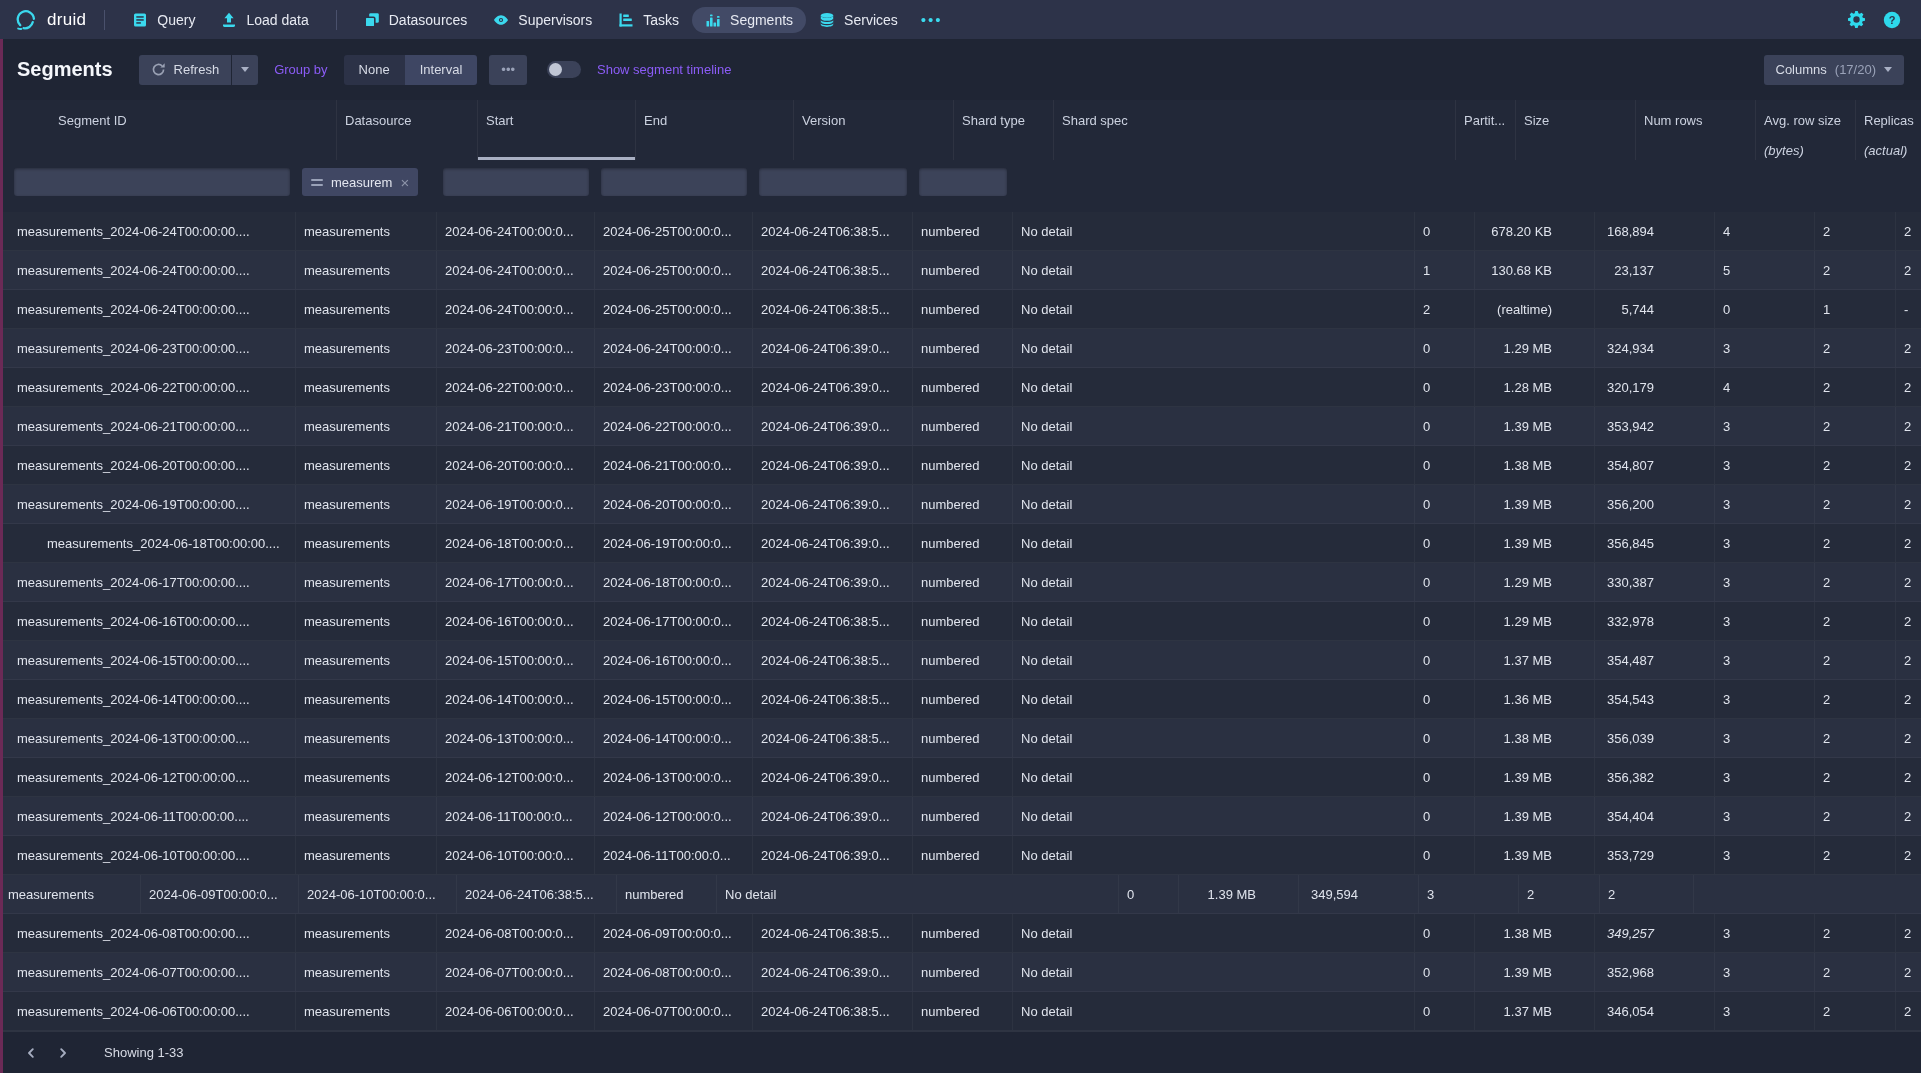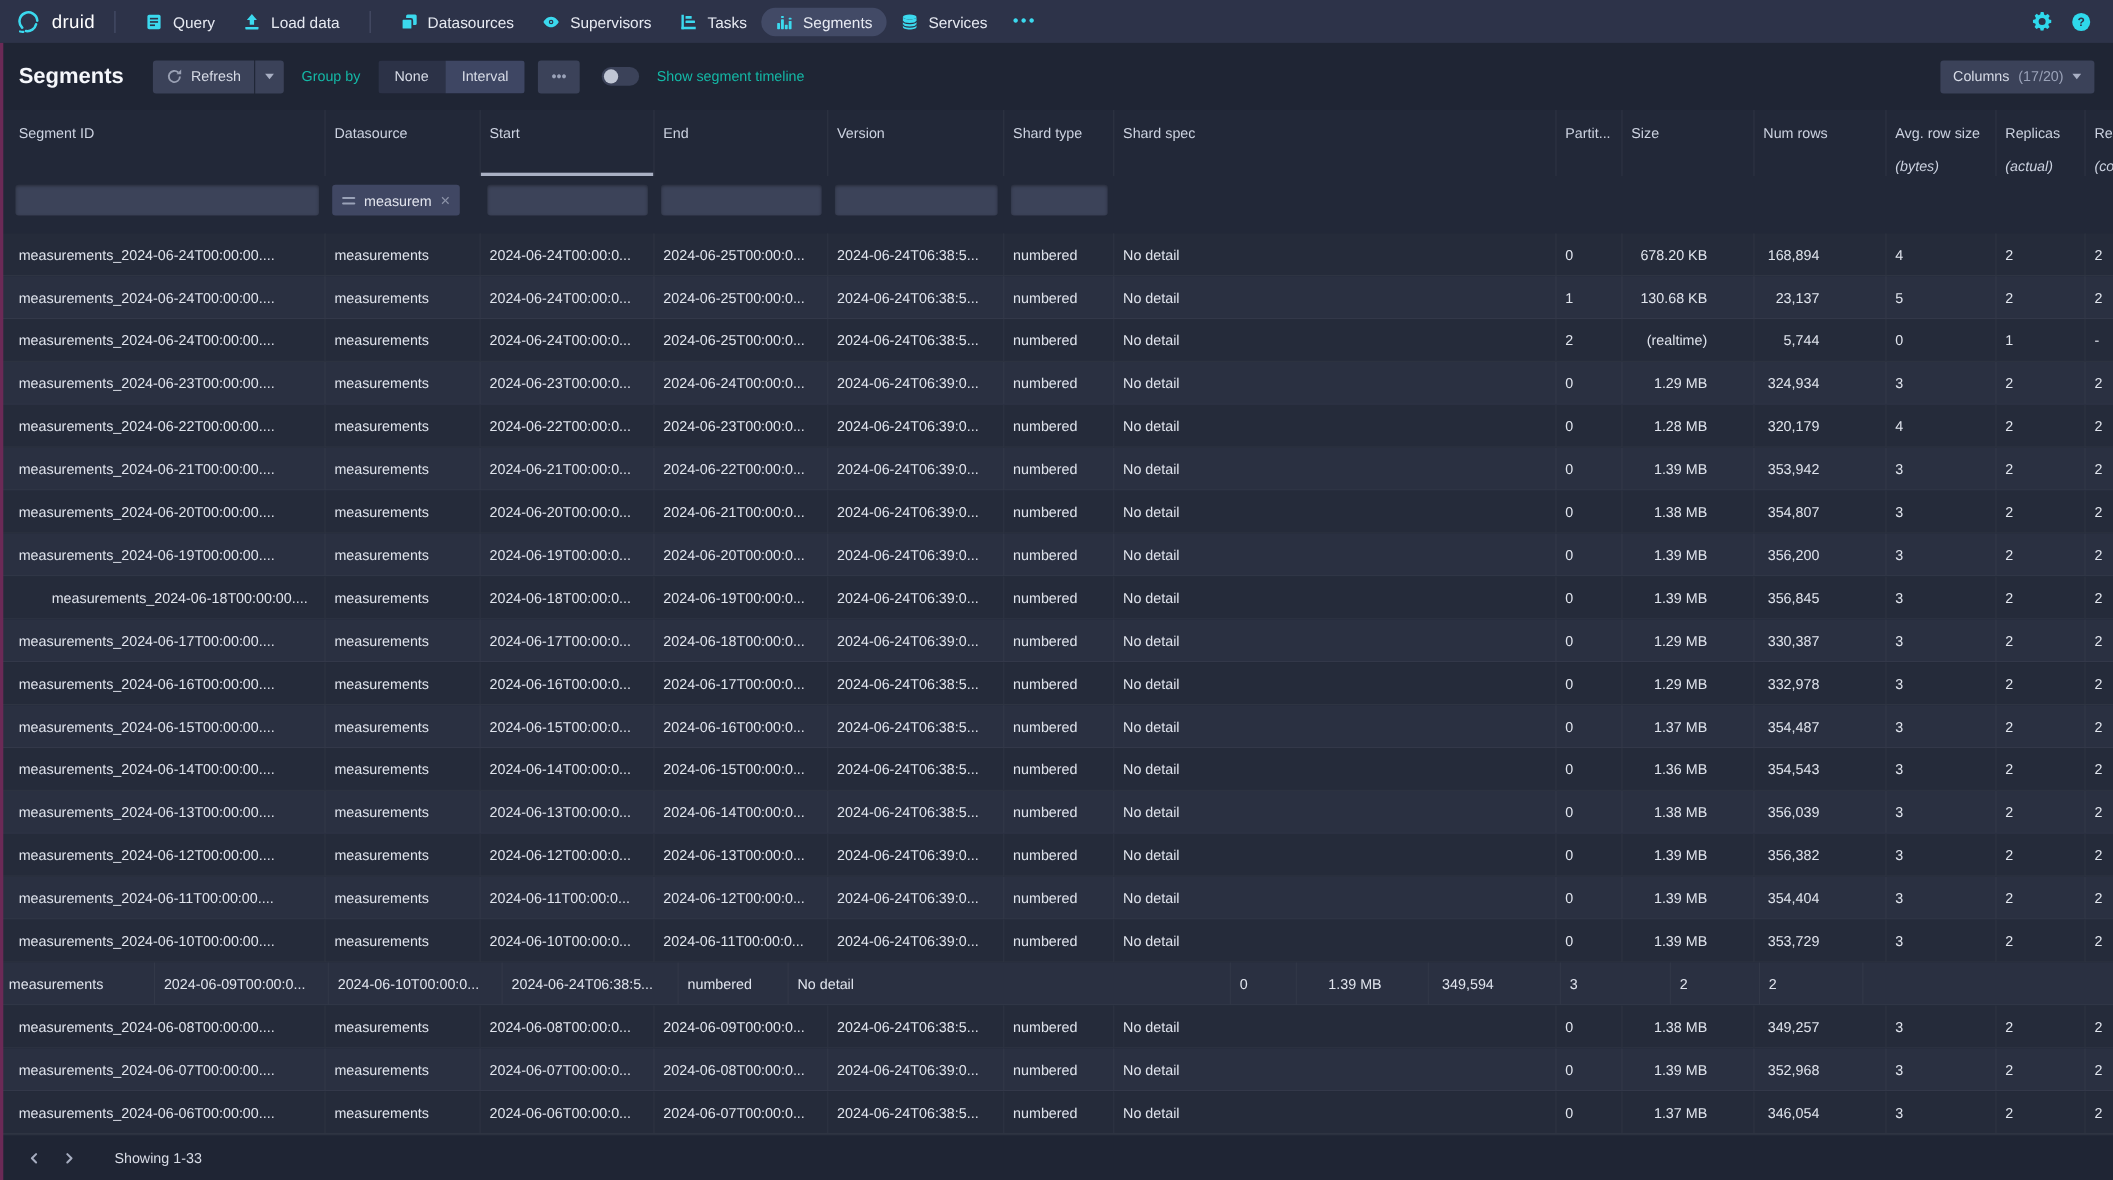--- a/index.html
+++ b/index.html
@@ -24,21 +24,21 @@
   .nicon { width:16px; height:16px; display:block; }
 
   
   .toolbar { height:61px; display:flex; align-items:center; padding:0 17px; gap:12px; background:#1f2534; }
   .page-title { font-size:20px; font-weight:bold; color:#f5f7fb; margin-right:14px; }
   .btn { display:inline-flex; align-items:center; gap:8px; background:#3b4259; color:#d7dbe6; font-size:13px; height:30px; padding:0 12px; border-radius:3px; border:none; cursor:pointer; white-space:nowrap; }
   .split-btn { display:flex; }
   .split-btn .btn-main { border-radius:3px 0 0 3px; }
   .split-btn .btn-caret { border-radius:0 3px 3px 0; margin-left:1px; padding:0 9px; }
   .caret { width:0; height:0; border-left:4px solid transparent; border-right:4px solid transparent; border-top:5px solid #a9b0c4; display:inline-block; }
-  .toolbar-label { font-size:13px; color:#14b8a6; margin:4px 4px; }
+  .toolbar-label { font-size:13px; color:#8b5cf6; margin:4px 4px; }
   .seg-group { display:flex; border-radius:3px; overflow:hidden; }
   .seg-btn { height:30px; padding:0 15px; font-size:13px; display:flex; align-items:center; background:#2c3247; color:#d7dbe6; cursor:pointer; }
   .seg-btn.selected { background:#3e4663; }
   .toggle { width:34px; height:17px; border-radius:9px; background:#3b4259; position:relative; margin-left:8px; cursor:pointer; }
   .toggle-knob { position:absolute; left:2px; top:2px; width:13px; height:13px; border-radius:50%; background:#c0c6d4; }
   .columns-btn { margin-left:auto; }
   .dim { color:#9aa2b8; }
 
   
   .table-wrap { width:1921px; overflow:hidden; background:#222838; position:relative; }
@@ -193,21 +193,21 @@
   <button class="btn columns-btn">
     <span>Columns</span>
     <span class="dim">(17/20)</span>
     <span class="caret"></span>
   </button>
 </div>
 
 <div class="table-wrap">
   <div class="t-inner">
     <div class="thead">
-        <div class="th col-0" style="width: 296px;">
+        <div class="th col-0" style="width: 296px; margin-left: 41px;">
           <div class="hline1">Segment ID</div>
         </div>
         <div class="th col-1" style="width: 141px;">
           <div class="hline1">Datasource</div>
         </div>
         <div class="th col-2" style="width: 158px;">
           <div class="hline1">Start</div>
           <div class="sort-underline"></div>
         </div>
         <div class="th col-3" style="width: 158px;">
@@ -536,21 +536,21 @@
         <div class="tr odd">
           <div class="td col-0" style="width: 296px;">measurements_2024-06-08T00:00:00....</div>
           <div class="td col-1" style="width: 141px;">measurements</div>
           <div class="td col-2" style="width: 158px;">2024-06-08T00:00:0...</div>
           <div class="td col-3" style="width: 158px;">2024-06-09T00:00:0...</div>
           <div class="td col-4" style="width: 160px;">2024-06-24T06:38:5...</div>
           <div class="td col-5" style="width: 100px;">numbered</div>
           <div class="td col-6" style="width: 402px;">No detail</div>
           <div class="td col-7" style="width: 60px;">0</div>
           <div class="td col-8 al-right" style="width: 120px; padding-right: 42px;">1.38 MB</div>
-          <div class="td col-9 al-right" style="width: 120px; padding-right: 60px;">349,257</div>
+          <div class="td col-9 al-right" style="width: 120px; padding-right: 60px; font-style: italic;">349,257</div>
           <div class="td col-10" style="width: 100px;">3</div>
           <div class="td col-11" style="width: 81px;">2</div>
           <div class="td col-12" style="width: 94px;">2</div>
         </div>
         <div class="tr even">
           <div class="td col-0" style="width: 296px;">measurements_2024-06-07T00:00:00....</div>
           <div class="td col-1" style="width: 141px;">measurements</div>
           <div class="td col-2" style="width: 158px;">2024-06-07T00:00:0...</div>
           <div class="td col-3" style="width: 158px;">2024-06-08T00:00:0...</div>
           <div class="td col-4" style="width: 160px;">2024-06-24T06:39:0...</div>

